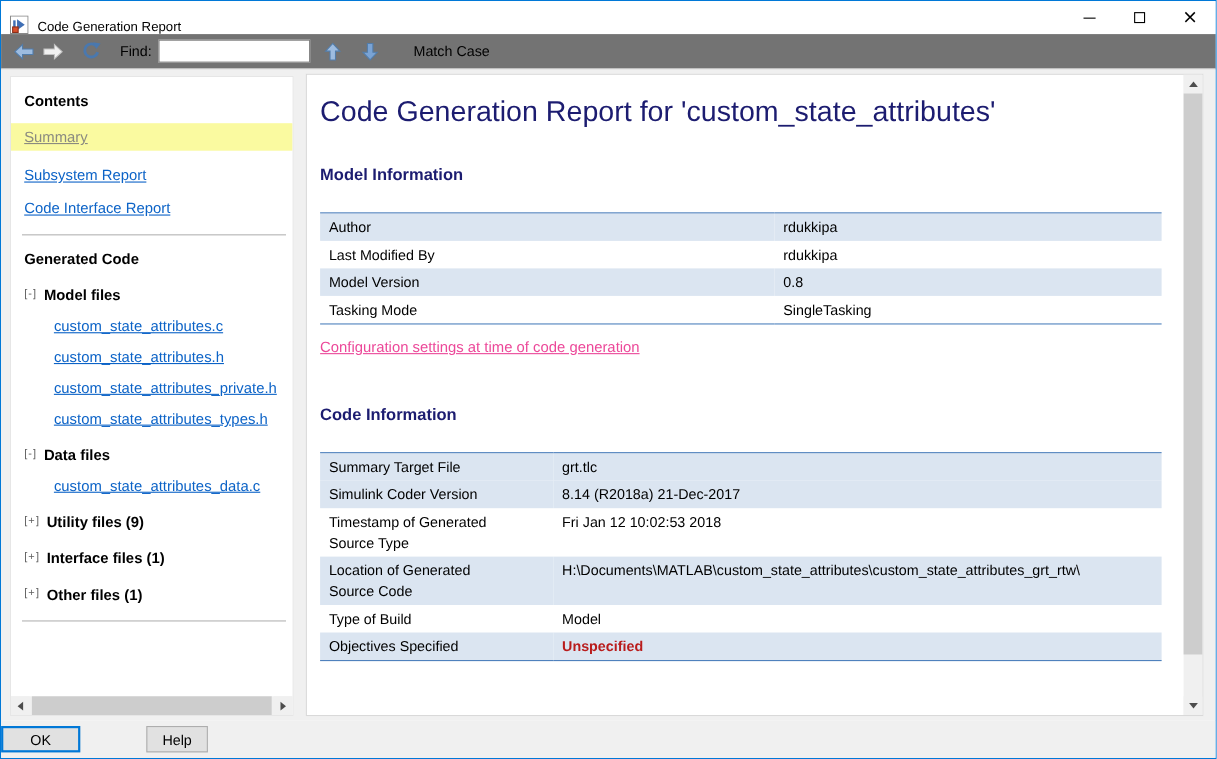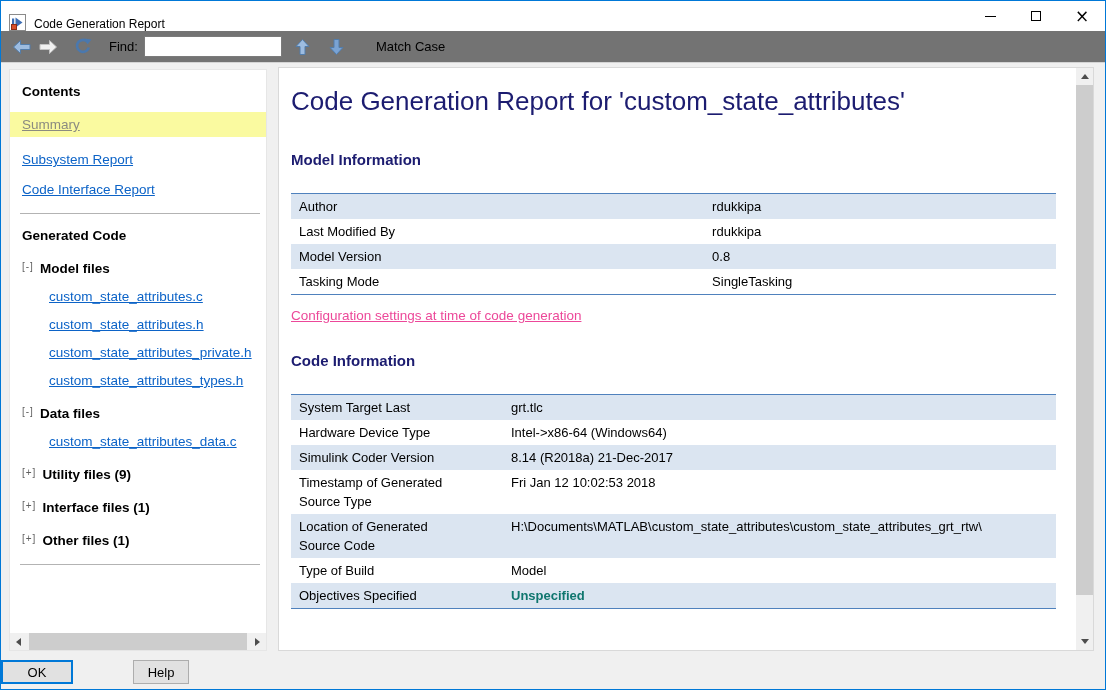--- a/index.html
+++ b/index.html
@@ -74,31 +74,31 @@
 
   
   .main {
     position:absolute; left:277px; top:4px; right:11px; bottom:4px;
     background:#fff; border:1px solid #d9d9d9;
   }
   .main-content { position:absolute; top:0; left:0; right:17px; bottom:0; overflow:hidden; padding:10px 10px 0 12px; }
   .report-title { font-size:26px; font-weight:normal; color:#1c1c70; margin:8px 0 0 0; }
   .section-heading { font-size:15px; font-weight:bold; color:#1c1c70; margin:0; }
   .h-model { margin-top:34px; }
-  .h-code { margin-top:28px; }
+  .h-code { margin-top:44px; }
   .info-table {
     width:calc(100% - 10px); border-collapse:collapse; margin-top:25px;
     border-top:1px solid #4f81bd; border-bottom:1px solid #4f81bd;
     font-size:13px; color:#000;
   }
   .info-table td { padding:3px 8px; line-height:19px; vertical-align:top; }
   .info-table tr.shade { background:#dbe5f1; }
   .tbl-model td.label { width:54%; }
   .tbl-code td.label { width:212px; padding-right:32px; }
-  .info-table td.value.warning { color:#0f766e; font-weight:bold; }
+  .info-table td.value.warning { color:#b91c1c; font-weight:bold; }
   .config-link {
     display:inline-block; margin-top:13px; font-size:13.5px;
     color:#ec4899; text-decoration:underline; cursor:pointer;
   }
 
   
   .v-scrollbar { position:absolute; top:0; right:0; bottom:0; width:17px; background:#f0f0f0; display:flex; flex-direction:column; }
   .vsb-btn { height:17px; flex:0 0 17px; display:flex; align-items:center; justify-content:center; background:#f0f0f0; }
   .vsb-track { flex:1; position:relative; }
   .vsb-thumb { position:absolute; left:0; right:0; top:0; height:93%; background:#cdcdcd; }
@@ -240,26 +240,22 @@
               </tr>
             </tbody>
         </table>
 
         <a class="config-link">Configuration settings at time of code generation</a>
 
         <h2 class="section-heading h-code">Code Information</h2>
         <table class="info-table tbl-code">
           <tbody>
               <tr class="shade">
-                <td class="label">System Target Last</td>
+                <td class="label">Summary Target File</td>
                 <td class="value">grt.tlc</td>
-              </tr>
-              <tr class="">
-                <td class="label">Hardware Device Type</td>
-                <td class="value">Intel-&gt;x86-64 (Windows64)</td>
               </tr>
               <tr class="shade">
                 <td class="label">Simulink Coder Version</td>
                 <td class="value">8.14 (R2018a) 21-Dec-2017</td>
               </tr>
               <tr class="">
                 <td class="label">Timestamp of Generated Source Type</td>
                 <td class="value">Fri Jan 12 10:02:53 2018</td>
               </tr>
               <tr class="shade">

